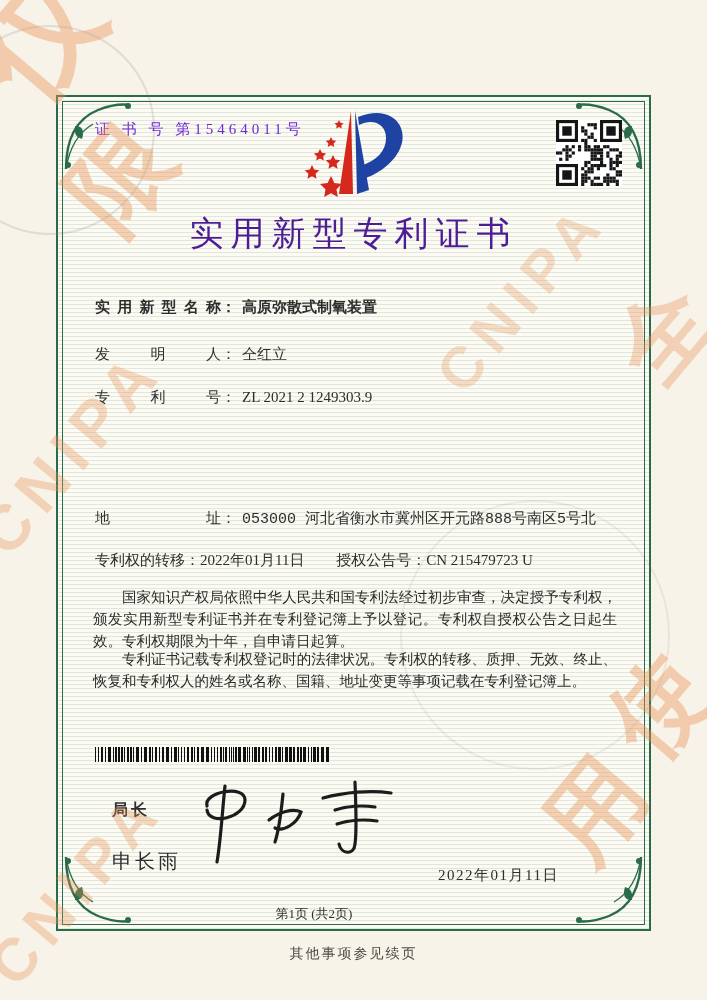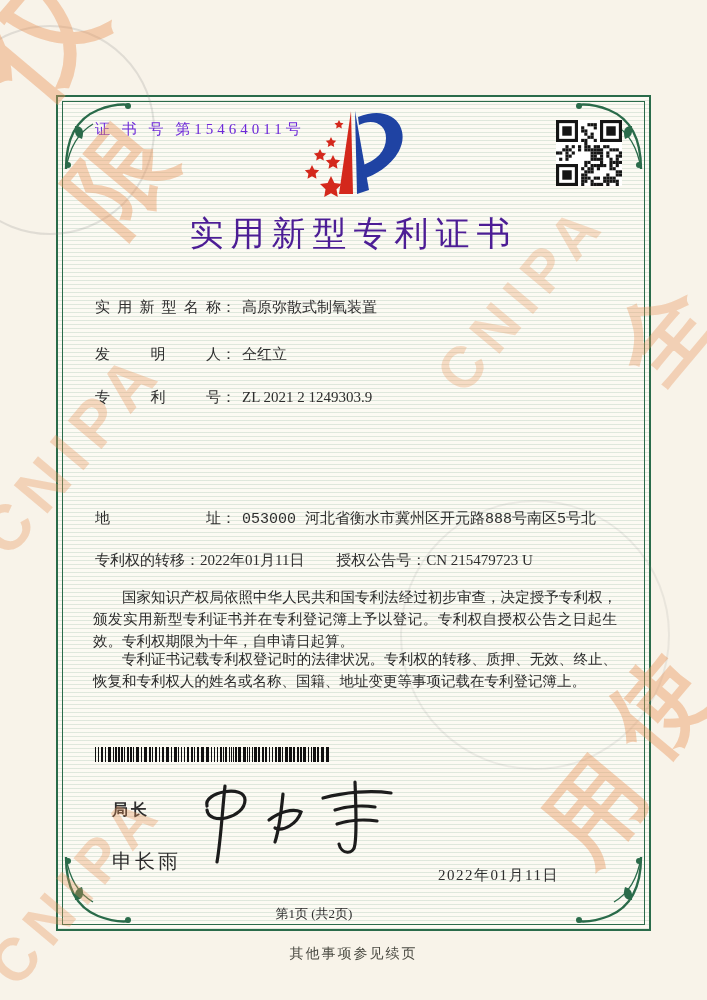--- a/index.html
+++ b/index.html
@@ -41,21 +41,21 @@
   .content { position:absolute; inset:0; z-index:4; color:#2e2e2e; }
   .cert-no { position:absolute; left:95px; top:120px; font-size:15px; letter-spacing:4px; color:#6d28d9; }
   .logo { position:absolute; left:285px; top:103px; width:150px; height:105px; }
   .qr { position:absolute; left:556px; top:120px; width:66px; height:66px; }
   .title { position:absolute; left:0; top:211px; width:707px; text-align:center;
            font-size:34px; font-weight:normal; letter-spacing:7px; color:#4c1d95; }
 
   .field-row { position:absolute; left:95px; width:540px; font-size:15px; white-space:nowrap; }
   .flabel { display:inline-block; width:126px; text-align:justify; text-align-last:justify; vertical-align:bottom; }
   .fcolon { margin-right:6px; }
-  .fr1 { top:298px; } .fr2 { top:345px; } .fr3 { top:388px; } .fr4 { top:431px; }
+  .fr1 { top:298px;font-weight:bold; } .fr2 { top:345px; } .fr3 { top:388px; } .fr4 { top:431px; }
   .fr5 { top:467px; } .fr6 { top:509px;font-family:Liberation Mono, monospace; }
   .grant-row { position:absolute; left:95px; top:551px; font-size:15px; white-space:nowrap; }
   .grant-no-group { margin-left:28px; }
 
   .para { position:absolute; left:93px; width:524px; font-size:14.5px; line-height:1.52;
           text-align:justify; text-indent:2em; color:#2a2a2a; }
   .p1 { top:586px; } .p2 { top:648px; }
 
   .barcode { position:absolute; left:95px; top:747px; width:238px; height:15px; }
   .director-title { position:absolute; left:112px; top:800px; font-size:16px; letter-spacing:3px;font-weight:bold; }

